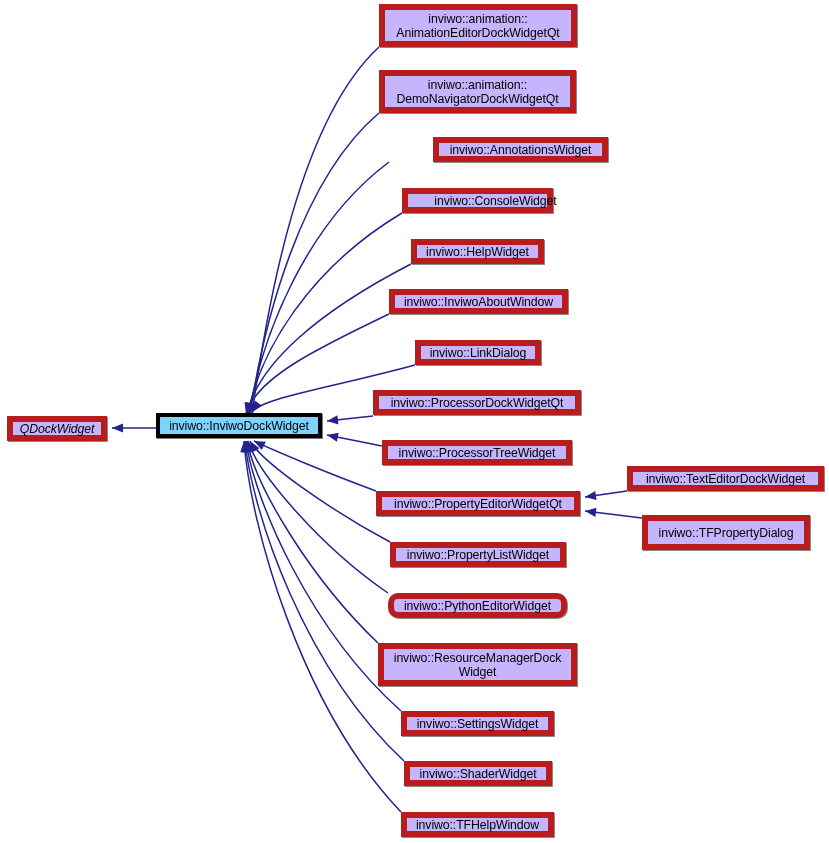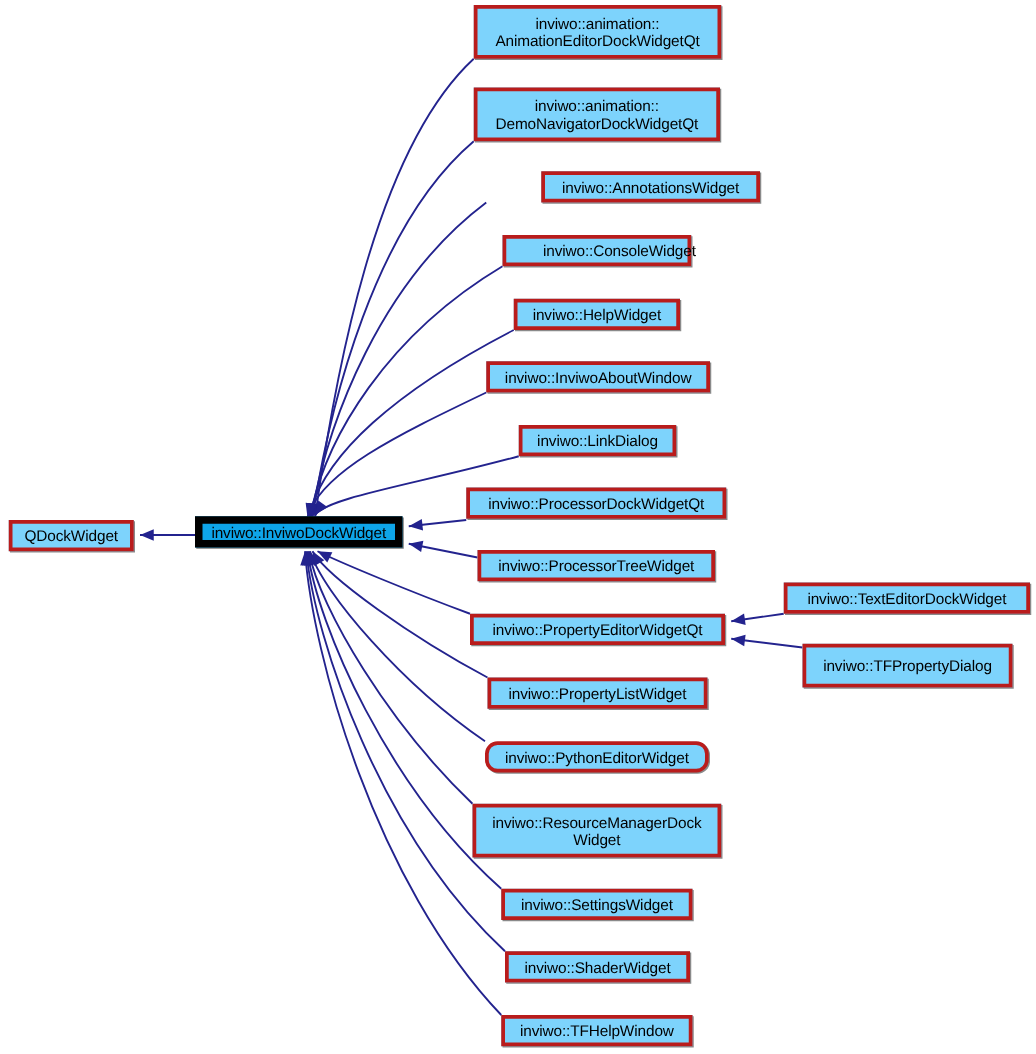--- a/index.html
+++ b/index.html
@@ -23,33 +23,33 @@
     width: 829px;
     height: 843px;
   }
   .node {
     position: absolute;
     box-sizing: border-box;
     display: flex;
     align-items: center;
     justify-content: center;
     text-align: center;
-    background: #7dd3fc;
-    border: 3px solid #b91c1c;
+    background: #c4b5fd;
+    border: 6px solid #b91c1c;
     box-shadow: 1px 1px 0 0 #7a7a7a;
     color: #000000;
     font-size: 12.3px;
     line-height: 14px;
     letter-spacing: -0.1px;
     white-space: pre-line;
     z-index: 2;
   }
   .node.root {
-    background: #0ea5e9;
-    border: 6px solid #000000;
+    background: #7dd3fc;
+    border: 4px solid #000000;
   }
   .node.plain {
     box-shadow: 1px 1px 0 0 #8a8a8a;
   }
 </style>
 </head>
 <body>
 
 <div id="diagram">
   <svg id="edges" viewBox="0 0 829 843" xmlns="http://www.w3.org/2000/svg">
@@ -124,21 +124,21 @@
       <g>
         <line x1="627" y1="491" x2="585" y2="497" stroke="#23238e" stroke-width="1.5"></line>
         <polygon points="585,497 595.2389061915812,490.89059741054825 596.5399826689645,499.99813275223096" fill="#23238e"></polygon>
       </g>
       <g>
         <line x1="642" y1="518" x2="585" y2="511" stroke="#23238e" stroke-width="1.5"></line>
         <polygon points="585,511 596.478677995059,507.7751044225046 595.3572780210271,516.9065042110498" fill="#23238e"></polygon>
       </g>
     </svg>
   <div id="nodes">
-      <div class="node plain" style="left: 7px; top: 416px; width: 100px; height: 25px;">QDockWidget</div>
+      <div class="node plain" style="left: 7px; top: 416px; width: 100px; height: 25px; font-style: italic;">QDockWidget</div>
       <div class="node root" style="left: 156px; top: 413px; width: 166px; height: 25px;">inviwo::InviwoDockWidget</div>
       <div class="node plain" style="left: 379px; top: 4px; width: 198px; height: 43px;">inviwo::animation::
 AnimationEditorDockWidgetQt</div>
       <div class="node plain" style="left: 379px; top: 70px; width: 197px; height: 43px;">inviwo::animation::
 DemoNavigatorDockWidgetQt</div>
       <div class="node plain" style="left: 389px; top: 137px; width: 175px; height: 25px; margin-left: 44px;">inviwo::AnnotationsWidget</div>
       <div class="node plain" style="left: 402px; top: 188px; width: 151px; height: 25px; padding-left: 36px;">inviwo::ConsoleWidget</div>
       <div class="node plain" style="left: 411px; top: 239px; width: 133px; height: 25px;">inviwo::HelpWidget</div>
       <div class="node plain" style="left: 389px; top: 289px; width: 179px; height: 25px;">inviwo::InviwoAboutWindow</div>
       <div class="node plain" style="left: 415px; top: 340px; width: 126px; height: 25px;">inviwo::LinkDialog</div>

